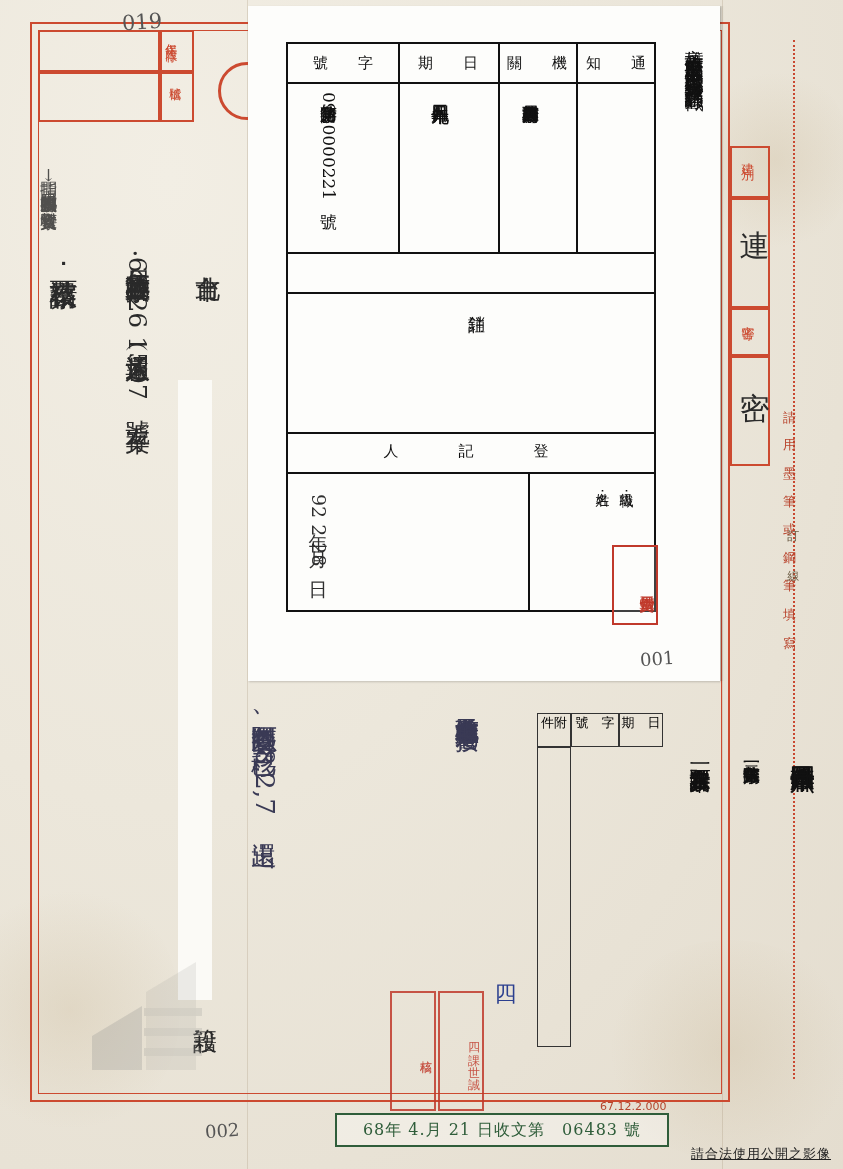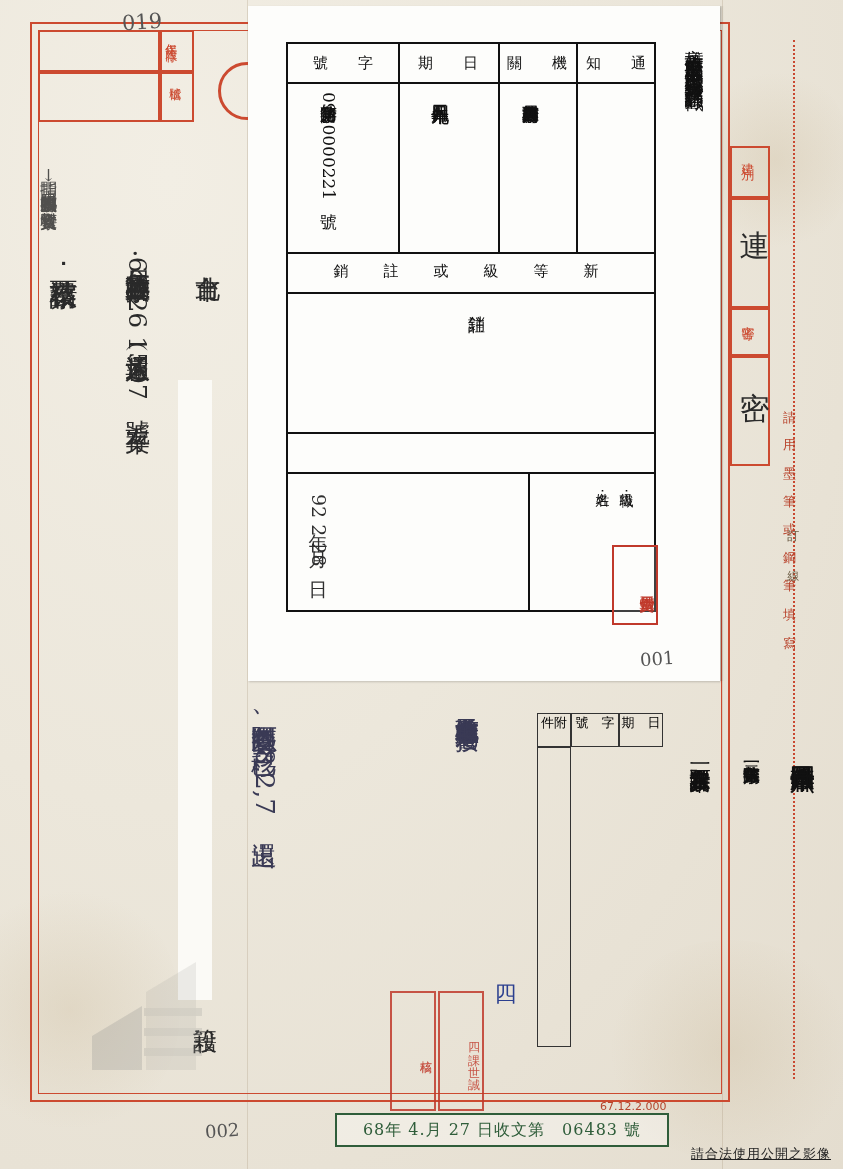--- a/index.html
+++ b/index.html
@@ -229,23 +229,23 @@
     <div class="hcell" style="left:4px;top:10px;width:102px;">號　　字</div>
     <div class="hcell" style="left:112px;top:10px;width:96px;">期　　日</div>
     <div class="hcell" style="left:212px;top:10px;width:74px;">關　　機</div>
     <div class="hcell" style="left:290px;top:10px;width:76px;">知　　通</div>
 
     <div class="vtext" style="position:absolute;left:30px;top:48px;height:152px;font-size:17px;">警新分防字第0920000221號</div>
     <div class="vtext" style="position:absolute;left:140px;top:48px;height:150px;font-size:18px;">九十二年四月九日</div>
     <div class="vtext" style="position:absolute;left:232px;top:48px;height:152px;font-size:17px;">高雄市政府警察局新興分局</div>
     <div class="vtext" style="position:absolute;left:312px;top:48px;height:40px;font-size:0px;">知　通</div>
 
-    <div class="hcell" style="left:0;top:218px;width:366px;letter-spacing:10px;">銷　註　或　級　等　新</div>
     <div class="vtext" style="position:absolute;left:178px;top:258px;height:56px;font-size:17px;">註銷</div>
 
+    <div class="hcell" style="left:0;top:398px;width:366px;letter-spacing:10px;">人　　記　　登</div>
     <div class="vtext" style="position:absolute;left:330px;top:438px;height:66px;font-size:14px;">級職：</div>
     <div class="vtext" style="position:absolute;left:306px;top:438px;height:66px;font-size:14px;">姓名：</div>
   </div>
 
   <div class="vtext hw-dark" style="position:absolute;left:58px;top:488px;height:120px;font-size:19px;color:#2f2f2f;">92年 2月 28日</div>
 </div>
 
 <div class="stamp">偵查員㈡王文妙</div>
 
 <div class="pencil" style="left:640px;top:648px;font-size:18px;">001</div>
@@ -264,21 +264,21 @@
   <div class="br-col" style="right:-40px;top:34px;height:330px;font-size:25px;">中華民國六十八年四月廿日</div>
   <div class="br-col" style="right:15px;top:40px;height:320px;font-size:17px;">高市警一分隊仁字第一二八號</div>
   <div class="br-col" style="right:65px;top:40px;height:320px;font-size:21px;">接黃阿双案卷一宗計廿八頁</div>
 </div>
 
 <div class="chop" style="left:390px;bottom:58px;width:46px;height:120px;">核稿</div>
 <div class="chop" style="left:438px;bottom:58px;width:46px;height:120px;">四　課　世　誠</div>
 <div class="hw hw-blue" style="left:492px;top:968px;height:40px;font-size:22px;">四</div>
 
 <div class="tiny-red" style="left:600px;bottom:56px;">67.12.2.000</div>
-<div class="recv">68年 4.月 27 日收文第　06483 號</div>
+<div class="recv">68年 4.月 21 日收文第　06483 號</div>
 
 <svg class="watermark" viewBox="0 0 150 130">
   <g fill="#9a9a96">
     <path d="M8 86 L58 56 L58 120 L8 120 Z"></path>
     <path d="M62 42 L112 12 L112 120 L62 120 Z" opacity=".55"></path>
     <path d="M60 58 L118 58 L118 66 L60 66 Z" opacity=".8"></path>
     <path d="M60 78 L118 78 L118 86 L60 86 Z" opacity=".8"></path>
     <path d="M60 98 L118 98 L118 106 L60 106 Z" opacity=".8"></path>
   </g>
 </svg>

